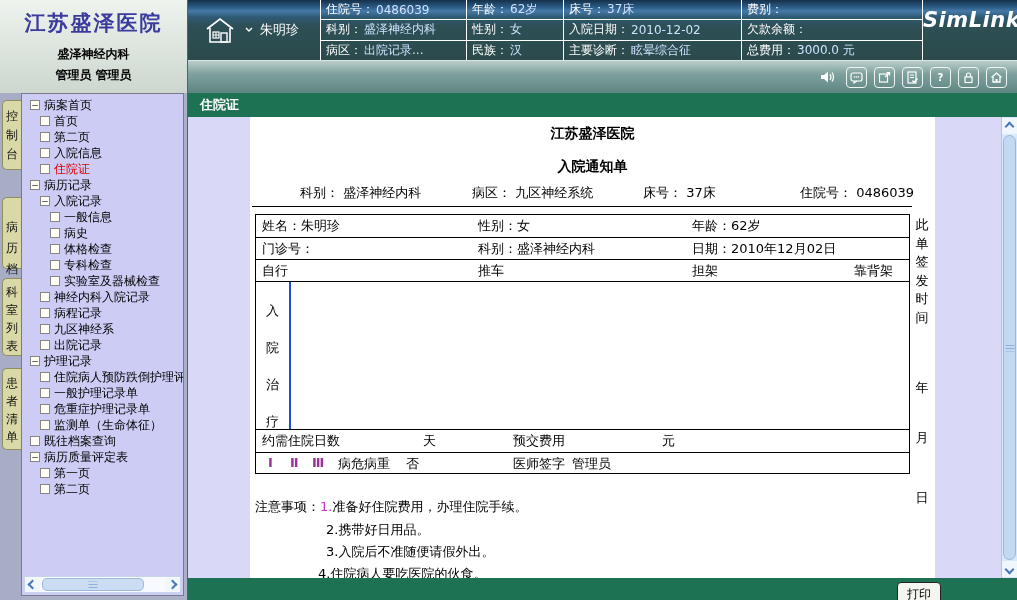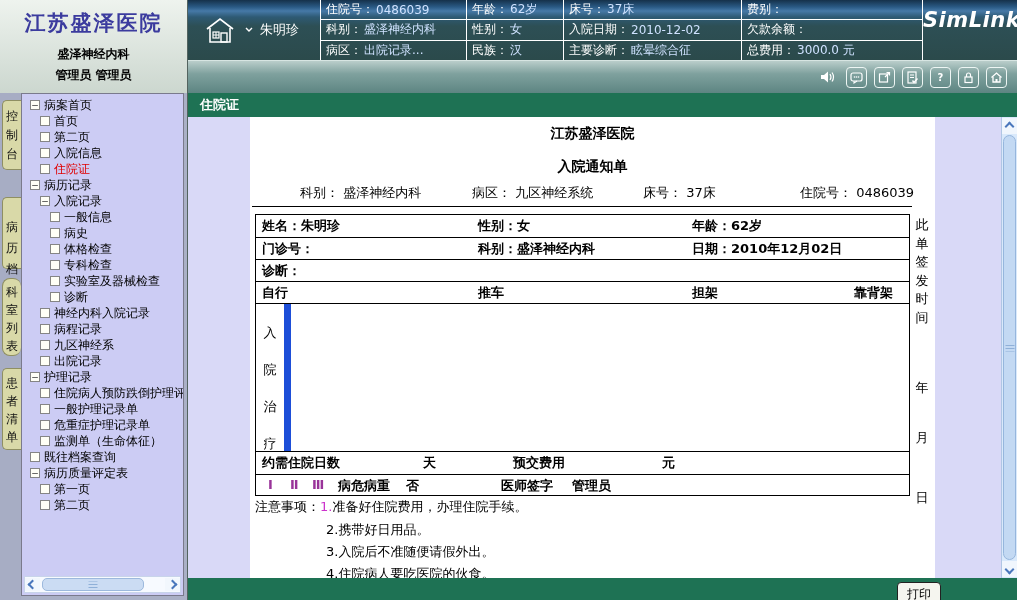--- a/index.html
+++ b/index.html
@@ -14,21 +14,21 @@
   .logo-name{padding-top:9px;font-size:21px;font-weight:bold;color:#3b3b9e;letter-spacing:2px;white-space:nowrap;}
   .logo-dept{margin-top:9px;font-size:12px;font-weight:bold;color:#000;}
   .logo-op{margin-top:4px;font-size:12px;font-weight:bold;color:#000;}
   #side-body{flex:1;display:flex;min-height:0;}
   #rail{width:21px;flex:none;position:relative;background:#a7adc4;}
   .rail-tab{position:absolute;left:2px;width:19px;background:#d9d9a8;border:1px solid #8f8f62;border-right:none;
             border-radius:5px 0 0 5px;box-sizing:border-box;font-size:12px;text-align:center;color:#111;
             word-break:break-all;cursor:default;}
   #tab-console{top:7px;height:70px;line-height:19px;padding-top:6px;}
   #tab-records{top:104px;height:72px;line-height:21px;padding-top:19px;}
-  #tab-depts{top:185px;height:78px;line-height:18px;padding-top:4px;border-radius:8px;}
+  #tab-depts{top:185px;height:78px;line-height:18px;padding-top:4px;}
   #tab-patients{top:275px;height:82px;line-height:18px;padding-top:5px;}
   #tree-panel{flex:1;background:#ccccf4;border:1px solid #7a7a8c;margin:0 3px 4px 0;display:flex;flex-direction:column;overflow:hidden;}
   #tree{flex:1;padding:3px 0 0 4px;overflow:hidden;}
   .tree-item{display:flex;align-items:center;height:16px;font-size:12px;white-space:nowrap;color:#000;}
   .lvl0{padding-left:4px}.lvl1{padding-left:14px}.lvl2{padding-left:24px}
   .expand-box,.check-box{width:10px;height:10px;box-sizing:border-box;border:1px solid #858585;background:#fffff6;
             margin-right:4px;flex:none;font-size:9px;line-height:8px;text-align:center;color:#333;}
   .tree-item.selected .tree-label{color:#e00000;}
   #h-scroll{height:15px;flex:none;margin:1px 2px 2px 2px;display:flex;align-items:center;
             background:#f7faff;border:1px solid #c8d4ea;}
@@ -69,22 +69,22 @@
   #doc{position:absolute;left:62px;top:0;width:685px;height:100%;background:#fff;color:#000;}
   .abs{position:absolute;white-space:nowrap;}
   .doc-title{top:8px;left:0;width:100%;text-align:center;font-weight:bold;font-size:14px;}
   .doc-subtitle{top:41px;left:0;width:100%;text-align:center;font-weight:bold;font-size:14px;}
   .info-span{top:67px;font-size:13px;}
   #doc-hr{position:absolute;top:89px;left:2px;width:660px;border-top:1px solid #000;}
   #doc-table{position:absolute;top:97px;left:5px;width:655px;border:1px solid #000;box-sizing:border-box;font-size:13px;}
   .trow{position:relative;border-bottom:1px solid #000;}
   .trow:last-child{border-bottom:none;}
   .r-std{height:21px;} .r1{height:22px;} .r-tall{height:147px;display:flex;} .r6{height:22px;} .r7{height:20px;}
-  .tcell{position:absolute;top:2px;white-space:nowrap;font-weight:bold;}
-  .adm-col{width:35px;flex:none;border-right:7px solid #1d4ed8;box-sizing:border-box;}
+  .tcell{position:absolute;top:2px;white-space:nowrap;}
+  .adm-col{width:35px;flex:none;border-right:2px solid #1d4ed8;box-sizing:border-box;}
   .v-text{width:14px;margin:10px auto 0;line-height:37px;word-break:break-all;text-align:center;font-size:13px;}
   .numeral{color:#993399;font-weight:bold;}
   .note-line{font-size:13px;}
   #note1 .note-num{color:#cc33cc;}
   #side-caption{position:absolute;left:664px;top:99px;width:16px;line-height:18.5px;font-size:13px;
                 word-break:break-all;text-align:center;}
   .side-char{left:664px;width:16px;text-align:center;font-size:13px;}
 
   #v-scroll{position:absolute;right:0;top:0;width:16px;height:100%;background:#d9e9fb;border-left:1px solid #b0c6e4;box-sizing:border-box;}
   .v-btn{position:absolute;left:0;width:15px;height:16px;background:#f0f6fd;display:flex;align-items:center;justify-content:center;}
@@ -158,24 +158,20 @@
               <span class="check-box"></span>
               <span class="tree-label">体格检查</span>
             </div>
             <div class="tree-item lvl2">
               <span class="check-box"></span>
               <span class="tree-label">专科检查</span>
             </div>
             <div class="tree-item lvl2">
               <span class="check-box"></span>
               <span class="tree-label">实验室及器械检查</span>
-            </div>
-            <div class="tree-item lvl2">
-              <span class="check-box"></span>
-              <span class="tree-label">诊断</span>
             </div>
             <div class="tree-item lvl1">
               <span class="check-box"></span>
               <span class="tree-label">神经内科入院记录</span>
             </div>
             <div class="tree-item lvl1">
               <span class="check-box"></span>
               <span class="tree-label">病程记录</span>
             </div>
             <div class="tree-item lvl1">
@@ -385,23 +381,20 @@
             <span class="tcell" style="left:6px"><span>姓名：</span><span>朱明珍</span></span>
             <span class="tcell" style="left:222px"><span>性别：</span><span>女</span></span>
             <span class="tcell" style="left:436px"><span>年龄：</span><span>62岁</span></span>
           </div>
           <div class="trow r-std">
             <span class="tcell" style="left:6px"><span>门诊号：</span><span></span></span>
             <span class="tcell" style="left:222px"><span>科别：</span><span>盛泽神经内科</span></span>
             <span class="tcell" style="left:436px"><span>日期：</span><span>2010年12月02日</span></span>
           </div>
           <div class="trow r-std">
-            <span class="tcell" style="left:6px"><span>诊断：</span><span></span></span>
-          </div>
-          <div class="trow r-std">
             <span class="tcell" style="left:6px">自行</span>
             <span class="tcell" style="left:222px">推车</span>
             <span class="tcell" style="left:436px">担架</span>
             <span class="tcell" style="left:598px">靠背架</span>
           </div>
           <div class="trow r-tall">
             <div class="adm-col">
               <div class="v-text">入院治疗</div>
             </div>
             <div style="flex:1"></div>
@@ -411,31 +404,31 @@
             <span class="tcell" style="left:167px">天</span>
             <span class="tcell" style="left:257px">预交费用</span>
             <span class="tcell" style="left:406px">元</span>
           </div>
           <div class="trow r7">
             <span class="tcell numeral" style="left:12px">Ⅰ</span>
             <span class="tcell numeral" style="left:34px">Ⅱ</span>
             <span class="tcell numeral" style="left:56px">Ⅲ</span>
             <span class="tcell" style="left:82px">病危病重</span>
             <span class="tcell" style="left:150px">否</span>
-            <span class="tcell" style="left:245px">医师签字</span>
+            <span class="tcell" style="left:257px">医师签字</span>
             <span class="tcell" style="left:316px">管理员</span>
           </div>
         </div>
 
         <div class="abs note-line" id="note1" style="top:381px;left:5px">
           <span>注意事项：</span><span class="note-num">1.</span><span>准备好住院费用，办理住院手续。</span>
         </div>
         <div class="abs note-line" style="top:404px;left:76px"><span class="note-num">2.</span><span>携带好日用品。</span></div>
         <div class="abs note-line" style="top:426px;left:76px"><span class="note-num">3.</span><span>入院后不准随便请假外出。</span></div>
-        <div class="abs note-line" style="top:448px;left:76px"><span class="note-num">4.</span><span>住院病人要吃医院的伙食。</span></div>
+        <div class="abs note-line" style="top:448px;left:68px"><span class="note-num">4.</span><span>住院病人要吃医院的伙食。</span></div>
 
         <div id="side-caption">此单签发时间</div>
         <span class="abs side-char" style="top:262px">年</span>
         <span class="abs side-char" style="top:312px">月</span>
         <span class="abs side-char" style="top:372px">日</span>
       </div>
 
       <div id="v-scroll">
         <span class="v-btn" id="v-up">
             <span class="chev u"></span>

